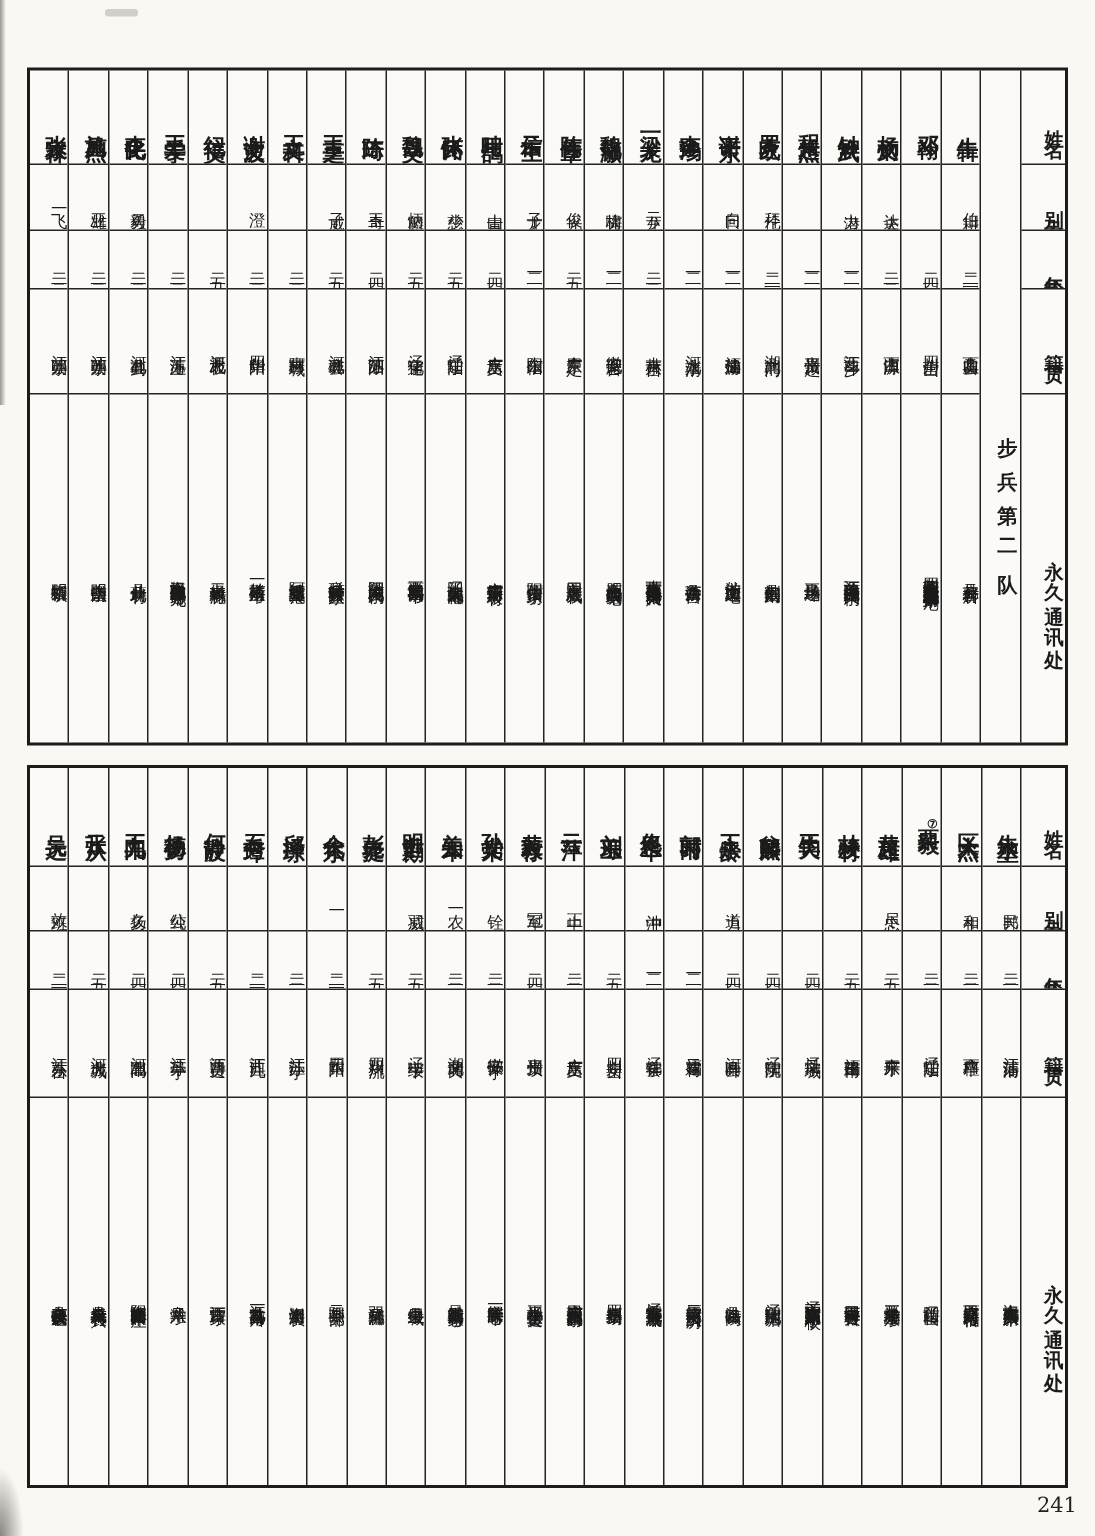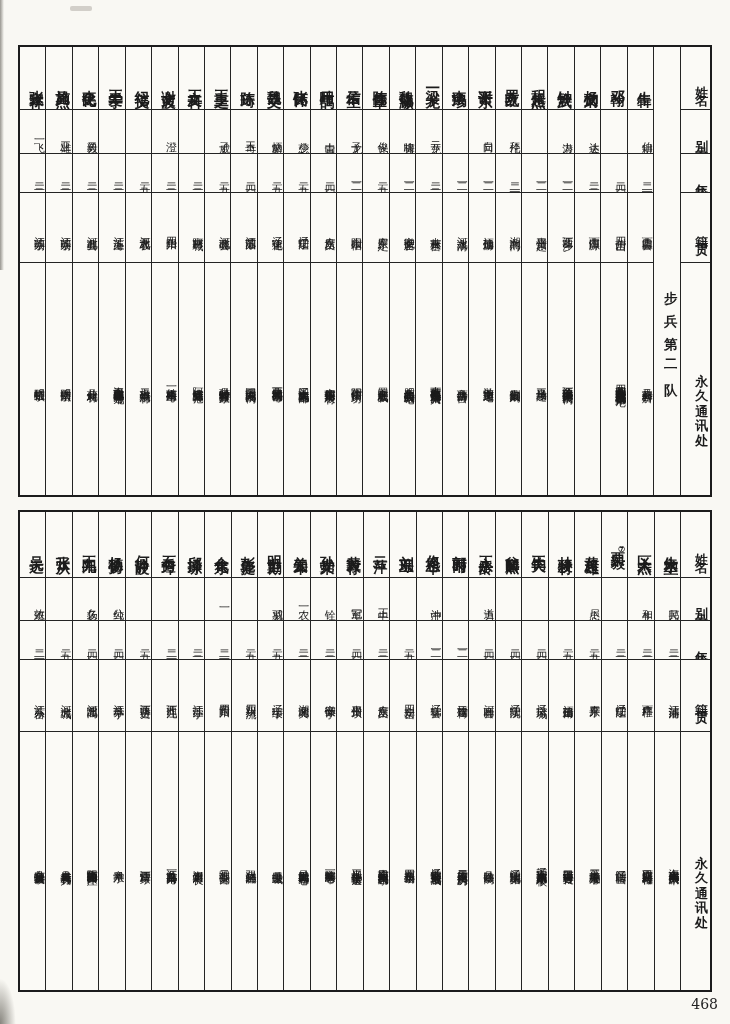--- a/index.html
+++ b/index.html
@@ -416,14 +416,14 @@
       </div>
       <div class="col col-header">
         <div class="cell cell-name vt hdr hdr-pair">姓名</div>
         <div class="cell cell-alias vt hdr hdr-pair">别号</div>
         <div class="cell cell-age vt hdr">年龄</div>
         <div class="cell cell-native vt hdr hdr-pair">籍贯</div>
         <div class="cell vt hdr hdr-addr">永久通讯处</div>
       </div>
     </div>
 
-  <div class="page-number">468</div>
+  <div class="page-number">241</div>
 </div>
 
 </body></html>

